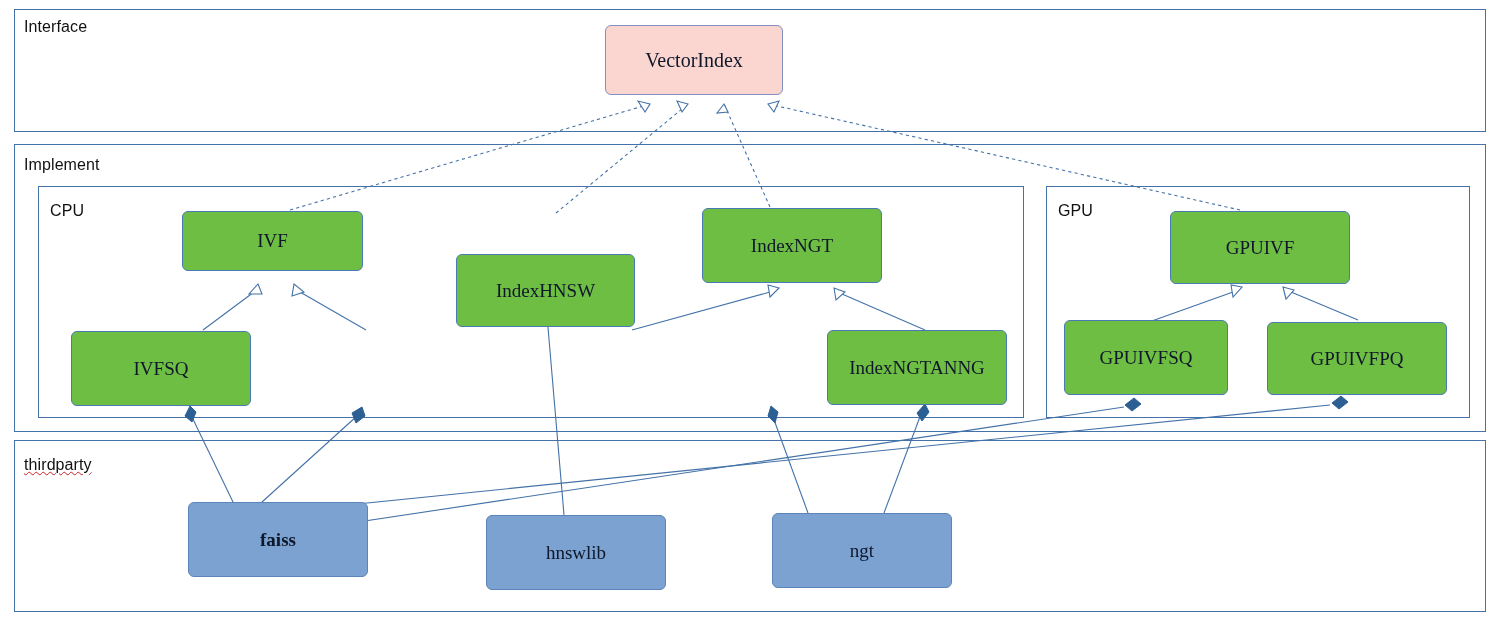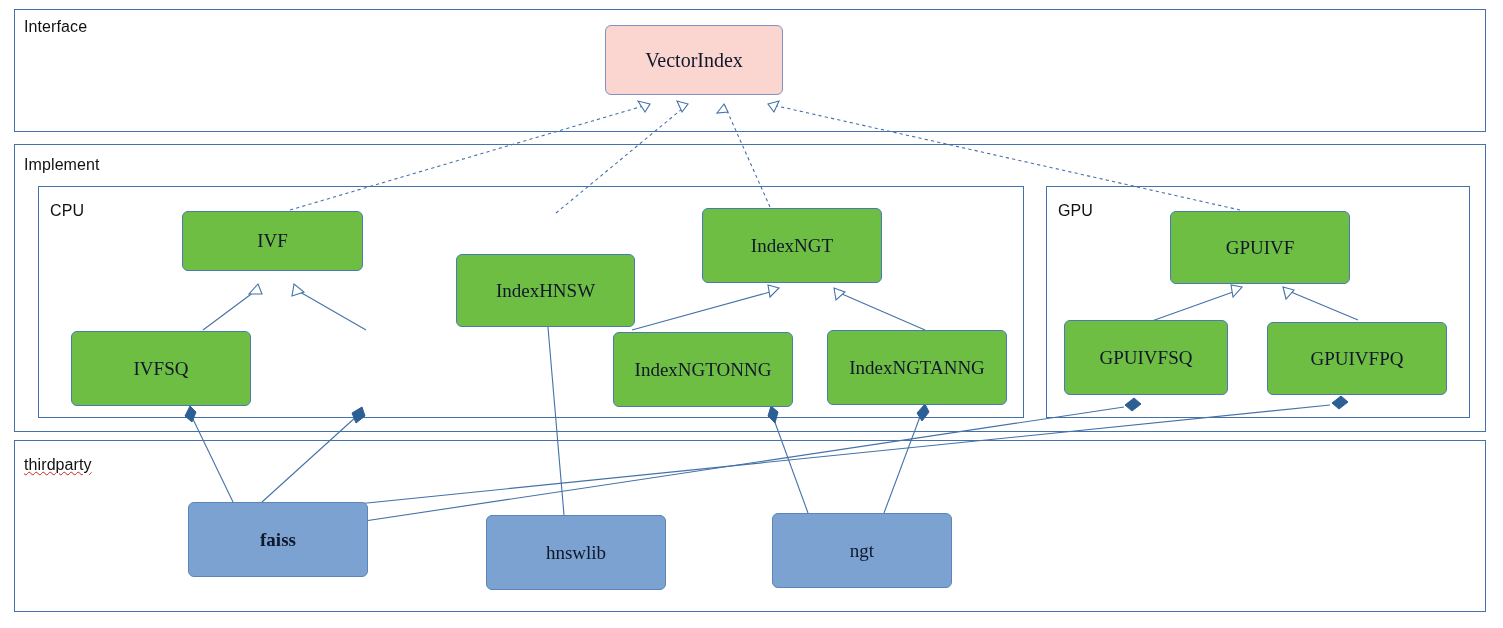--- a/index.html
+++ b/index.html
@@ -149,23 +149,20 @@
 
   <div class="node node-impl" style="left:702px;top:208px;width:180px;height:75px;">
     <span>IndexNGT</span>
   </div>
 
   <div class="node node-impl" style="left:71px;top:331px;width:180px;height:75px;">
     <span>IVFSQ</span>
   </div>
 
 
-  <div class="node node-impl" style="left:613px;top:332px;width:180px;height:75px;">
-    <span>IndexNGTONNG</span>
-  </div>
 
   <div class="node node-impl" style="left:827px;top:330px;width:180px;height:75px;">
     <span>IndexNGTANNG</span>
   </div>
 
   <div class="node node-impl" style="left:1170px;top:211px;width:180px;height:73px;">
     <span>GPUIVF</span>
   </div>
 
   <div class="node node-impl" style="left:1064px;top:320px;width:164px;height:75px;">

